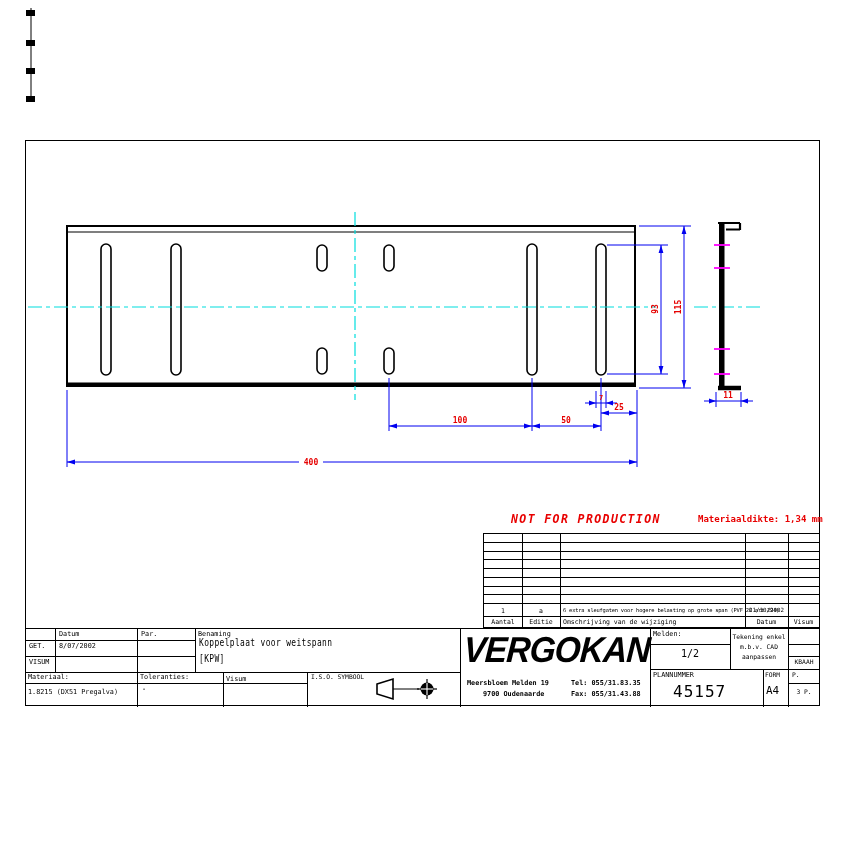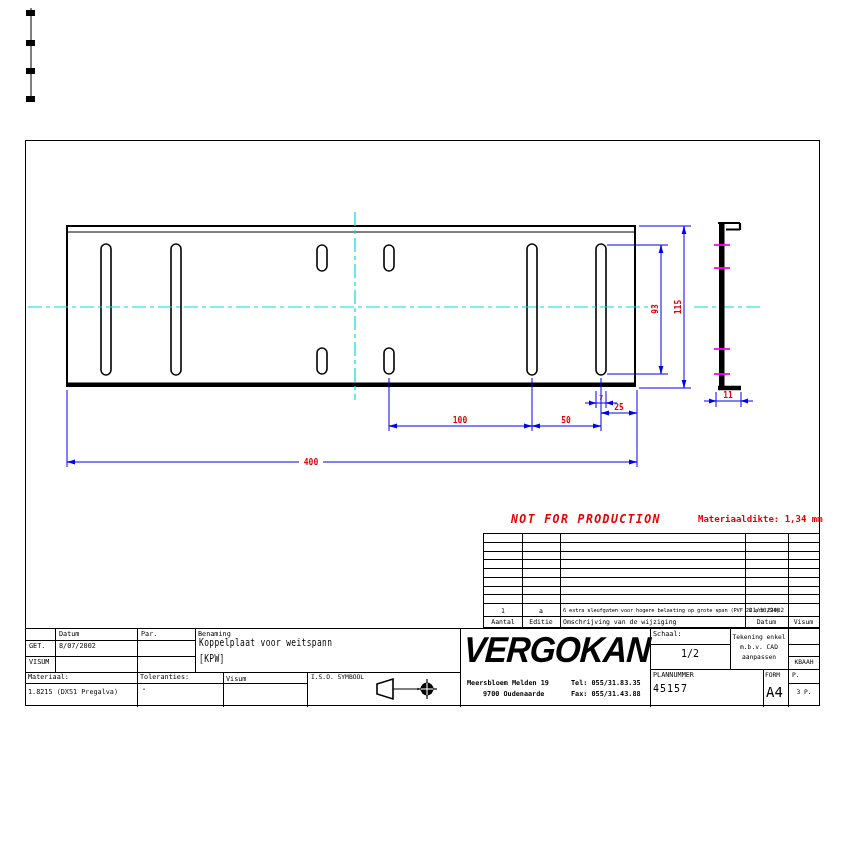--- a/index.html
+++ b/index.html
@@ -209,27 +209,27 @@
       <line x1="48" y1="13" x2="60" y2="13" stroke="#fff" stroke-width="1.1"></line>
       <line x1="54" y1="7" x2="54" y2="19" stroke="#fff" stroke-width="1.1"></line>
     </svg>
 
     <div class="cell logo" style="left:440px;top:1px">VERGOKAN</div>
     <div class="cell addr" style="left:442px;top:51px">Meersbloem Melden 19</div>
     <div class="cell addr" style="left:458px;top:62px">9700 Oudenaarde</div>
     <div class="cell addr" style="left:546px;top:51px">Tel: 055/31.83.35</div>
     <div class="cell addr" style="left:546px;top:62px">Fax: 055/31.43.88</div>
 
-    <div class="cell" style="left:628px;top:2px">Schaal:</div>
+    <div class="cell" style="left:628px;top:2px">Melden:</div>
     <div class="cell ctr" style="left:625px;top:20px;width:80px;font-size:10px">1/2</div>
     <div class="cell ctr tiny" style="left:706px;top:5px;width:56px">Tekening enkel</div>
     <div class="cell ctr tiny" style="left:706px;top:15px;width:56px">m.b.v. CAD</div>
     <div class="cell ctr tiny" style="left:706px;top:25px;width:56px">aanpassen</div>
     <div class="cell ctr tiny" style="left:763px;top:30px;width:32px">KBAAH</div>
     <div class="cell" style="left:628px;top:43px">PLANNUMMER</div>
-    <div class="cell" style="left:628px;top:55px;font-size:10px;letter-spacing:1px">45157</div>
+    <div class="cell" style="left:648px;top:55px;font-size:16px;letter-spacing:1px">45157</div>
     <div class="cell tiny" style="left:740px;top:43px">FORM</div>
-    <div class="cell" style="left:741px;top:56px;font-size:14px">A4</div>
+    <div class="cell" style="left:741px;top:56px;font-size:11px">A4</div>
     <div class="cell tiny" style="left:767px;top:43px">P.</div>
     <div class="cell ctr tiny" style="left:763px;top:60px;width:32px">3 P.</div>
   </div>
 
 </div>
 
 </body></html>

